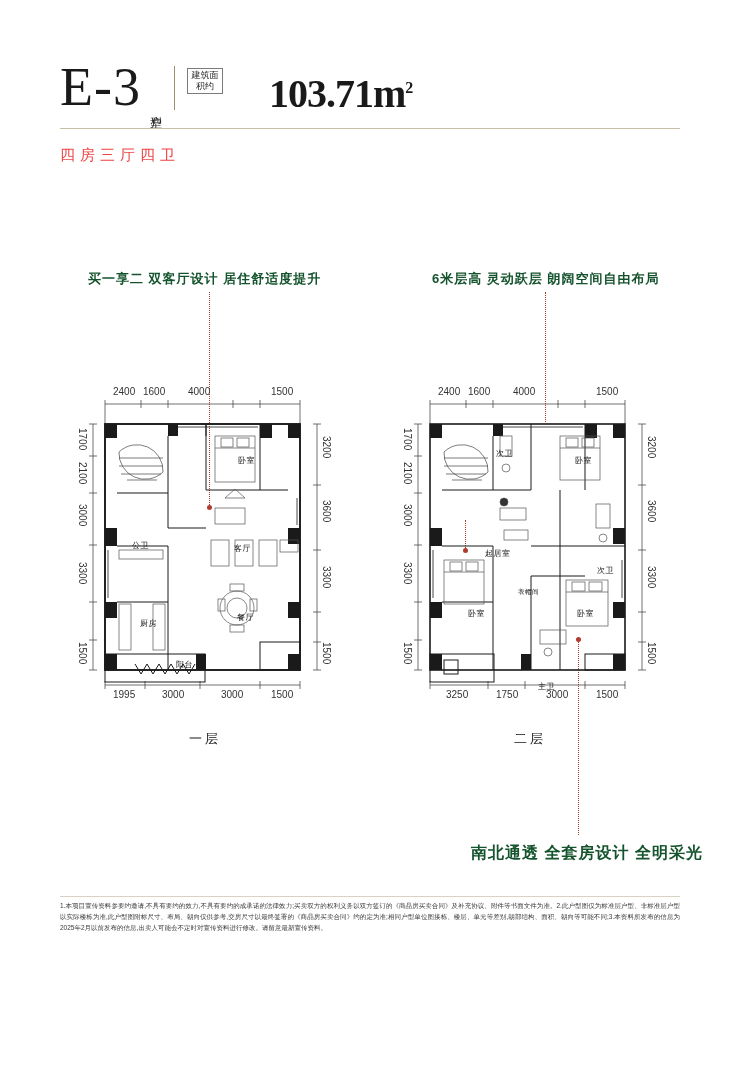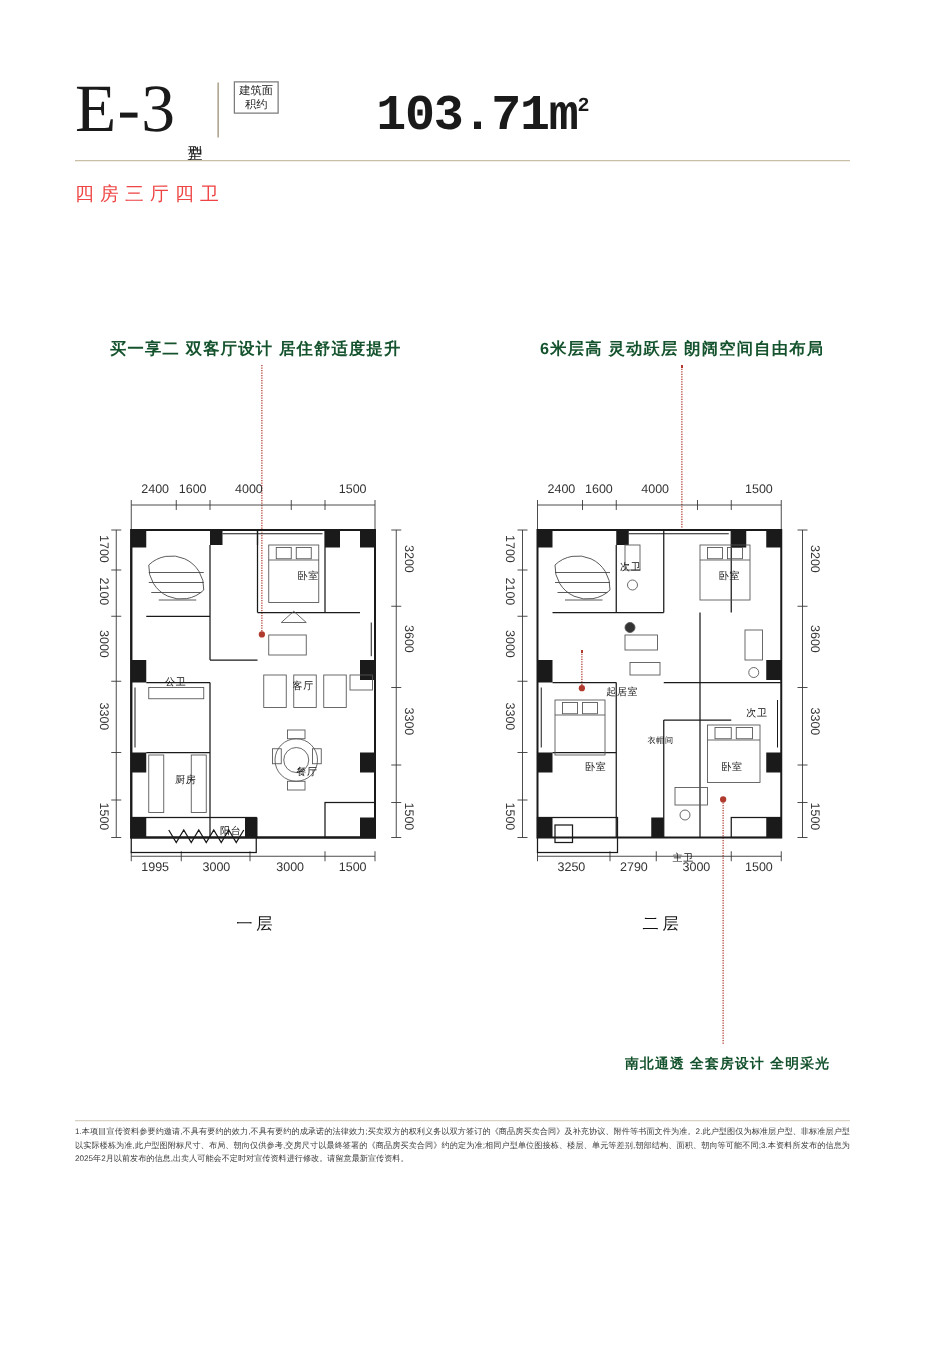--- a/index.html
+++ b/index.html
@@ -21,36 +21,36 @@
     font-size:12px;line-height:13px;margin:0 0 6px 8px;
     writing-mode:vertical-rl;text-orientation:upright;letter-spacing:1px;
   }
   .vbar{width:1px;height:44px;background:#9a8d72;margin:0 12px 4px 12px;}
   .areabox{display:flex;align-items:flex-start;gap:40px;}
   .area-lbl{
     font-size:9px;line-height:11px;border:1px solid #7b7b7b;
     padding:1px 2px;margin:0 6px 6px 0;text-align:center;width:30px;
   }
   .area-num{
-    font-family:Liberation Mono, monospace;
-    font-size:40px;line-height:40px;font-weight:bold;letter-spacing:-1px;margin-left:32px;
+    font-family:Liberation Serif, serif;
+    font-size:40px;line-height:40px;font-weight:bold;letter-spacing:-1px;
   }
   .area-num sup{font-size:16px;font-weight:bold;}
   .hr{position:absolute;left:60px;top:128px;width:620px;height:1px;background:#c9bfa6;}
   .subtitle{
     position:absolute;left:60px;top:146px;
     font-family:Liberation Mono, monospace;
     font-size:15px;letter-spacing:5px;color:#ef4444;
   }
 
   
   .feat{position:absolute;font-size:13px;font-weight:bold;letter-spacing:1px;color:#14532d;}
   .feat-left{left:88px;top:270px;}
   .feat-right{left:432px;top:270px;}
-  .feat-bottom{left:500px;top:843px;font-size:11px;font-weight:bold;letter-spacing:1px;}
+  .feat-bottom{left:471px;top:843px;font-size:16px;font-weight:bold;letter-spacing:1px;}
 
   
   .dots{position:absolute;border-left:1px dotted #b03a2e;}
   .dot{position:absolute;width:5px;height:5px;border-radius:50%;background:#b03a2e;}
 
   
   .plan{position:absolute;}
   .plan-label{
     position:absolute;font-size:13px;letter-spacing:3px;color:#111;text-align:center;width:120px;
   }
@@ -425,21 +425,21 @@
     <div class="dim dim-v" style="left:2px;top:124px;">3000</div>
     <div class="dim dim-v" style="left:2px;top:182px;">3300</div>
     <div class="dim dim-v" style="left:2px;top:262px;">1500</div>
 
     <div class="dim dim-v" style="left:246px;top:56px;">3200</div>
     <div class="dim dim-v" style="left:246px;top:120px;">3600</div>
     <div class="dim dim-v" style="left:246px;top:186px;">3300</div>
     <div class="dim dim-v" style="left:246px;top:262px;">1500</div>
 
     <div class="dim" style="left:46px;top:309px;">3250</div>
-    <div class="dim" style="left:96px;top:309px;">2790</div>
+    <div class="dim" style="left:96px;top:309px;">1750</div>
     <div class="dim" style="left:146px;top:309px;">3000</div>
     <div class="dim" style="left:196px;top:309px;">1500</div>
   </div>
 
   <div class="room" style="left:496px;top:448px;">次卫</div>
   <div class="room" style="left:575px;top:455px;">卧室</div>
   <div class="room" style="left:485px;top:548px;">起居室</div>
   <div class="room" style="left:597px;top:565px;">次卫</div>
   <div class="room" style="left:468px;top:608px;">卧室</div>
   <div class="room" style="left:577px;top:608px;">卧室</div>

